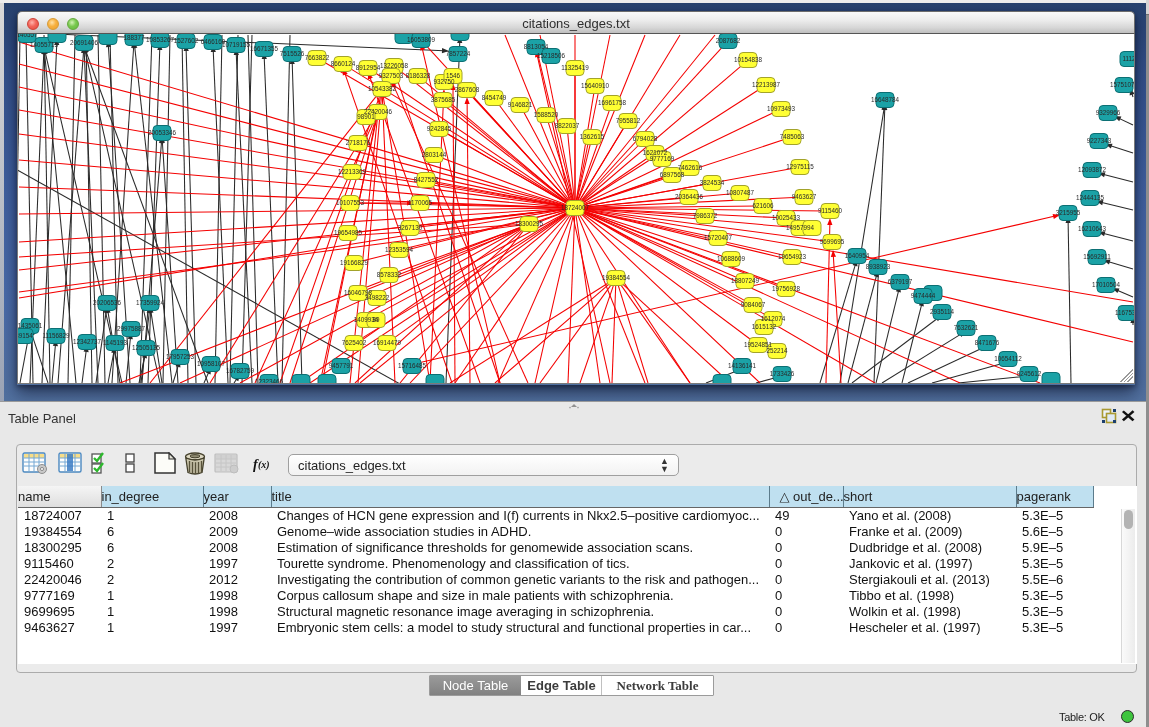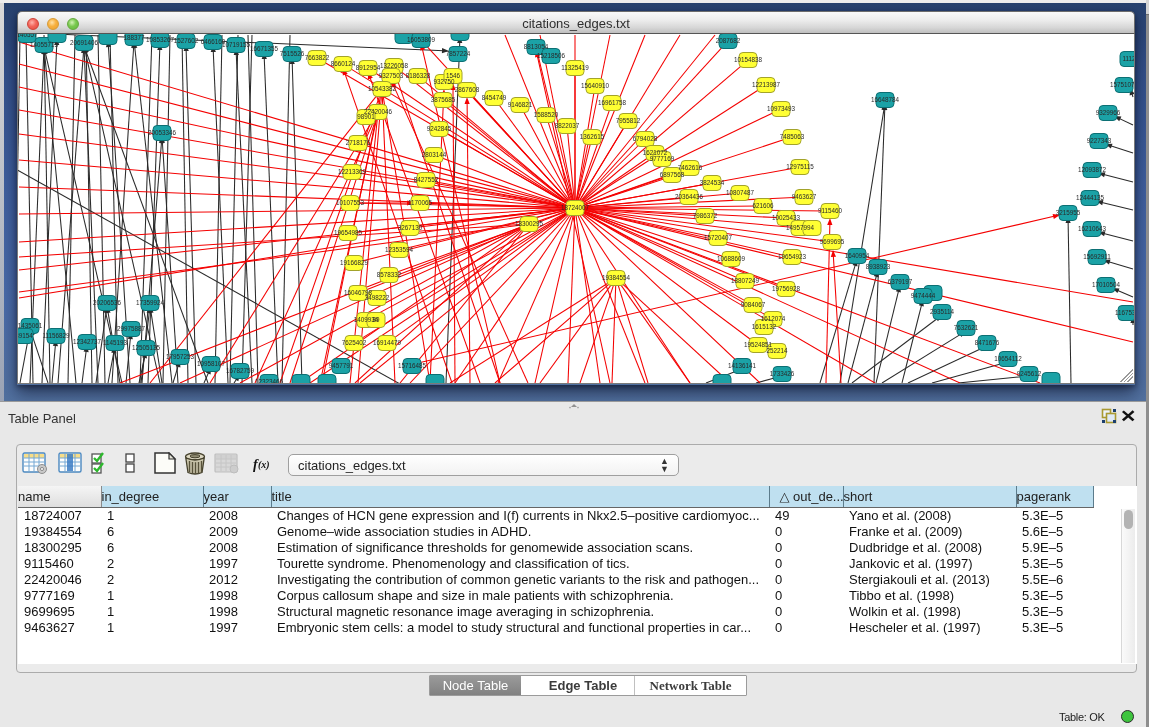--- a/index.html
+++ b/index.html
@@ -55,21 +55,21 @@
   background:#bfe0f0; border-right:1px solid #5c7c8c; border-bottom:1px solid #666; padding:0; overflow:hidden; white-space:nowrap; }
 table.data th.first { background:linear-gradient(#f5f5f5,#dedede); border-right:1px solid #8a8a8a; }
 table.data td { height:16px; padding:0 0 0 6px; white-space:nowrap; overflow:hidden; text-overflow:ellipsis; }
 .sb { position:absolute; right:2px; top:23px; width:14px; height:154px; background:linear-gradient(90deg,#fafafa,#ececec); border-left:1px solid #d8d8d8; }
 .sb .th { position:absolute; left:2px; top:1px; width:9px; height:19px; background:#b3b3b3; border-radius:5px; }
 .tabs { position:absolute; left:429px; top:273px; height:21px; display:flex;
   border:1px solid #9b9b9b; border-radius:1px; overflow:hidden; background:#fff;
   font-size:13px; font-weight:bold; color:#3c3c3c; }
 .tabs div { padding-top:2px; height:100%; text-align:center; }
 .tabs div.sel { width:91px; }
-.tabs div.mid { width:104px;margin-left:10px; }
+.tabs div.mid { width:81px; }
 .tabs div.last { width:111px;font-family:Liberation Serif, serif; }
 .tabs .sel { background:linear-gradient(#9a9a9a,#818181); color:#fff; font-weight:normal; }
 .tabs .mid { border-left:1px solid #fff; border-right:1px solid #c0c0c0; }
 .mem { position:absolute; left:1059px; top:309px; font-size:11px; letter-spacing:-0.3px; color:#1c1c1c; }
 .memdot { position:absolute; left:1121px; top:308px; width:13px; height:13px; border-radius:50%;
   background:#3ec43e; border:1.5px solid #2c2c2c; }
 </style>
 </head>
 <body>
 <div class="topstrip"></div>

